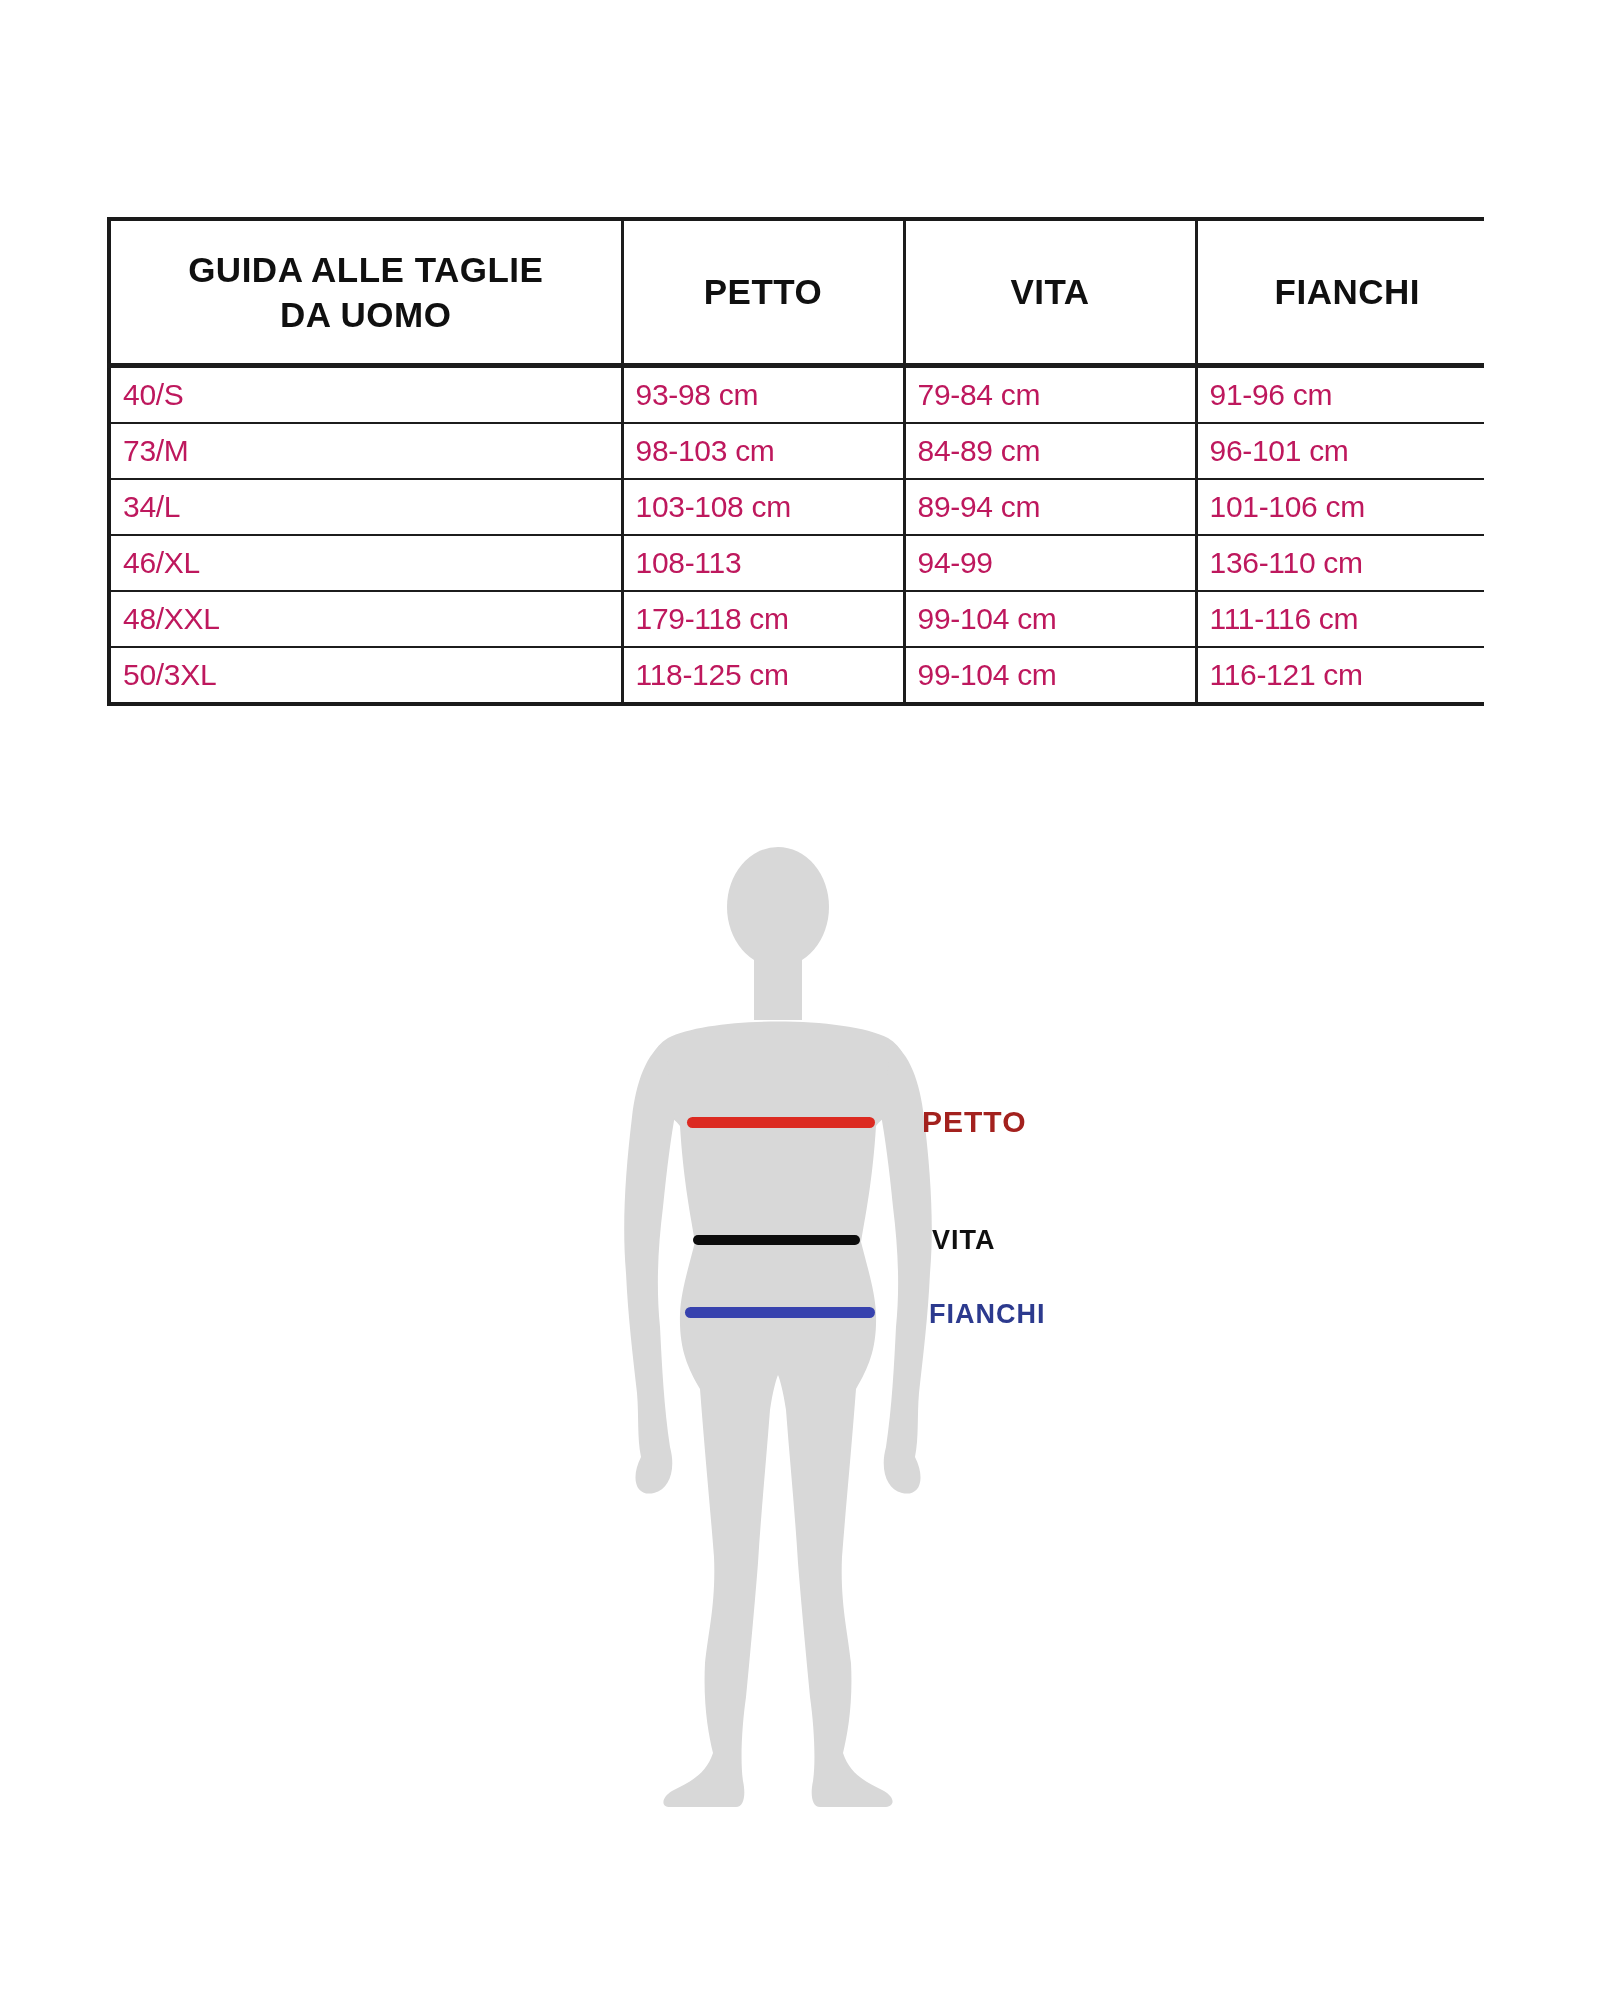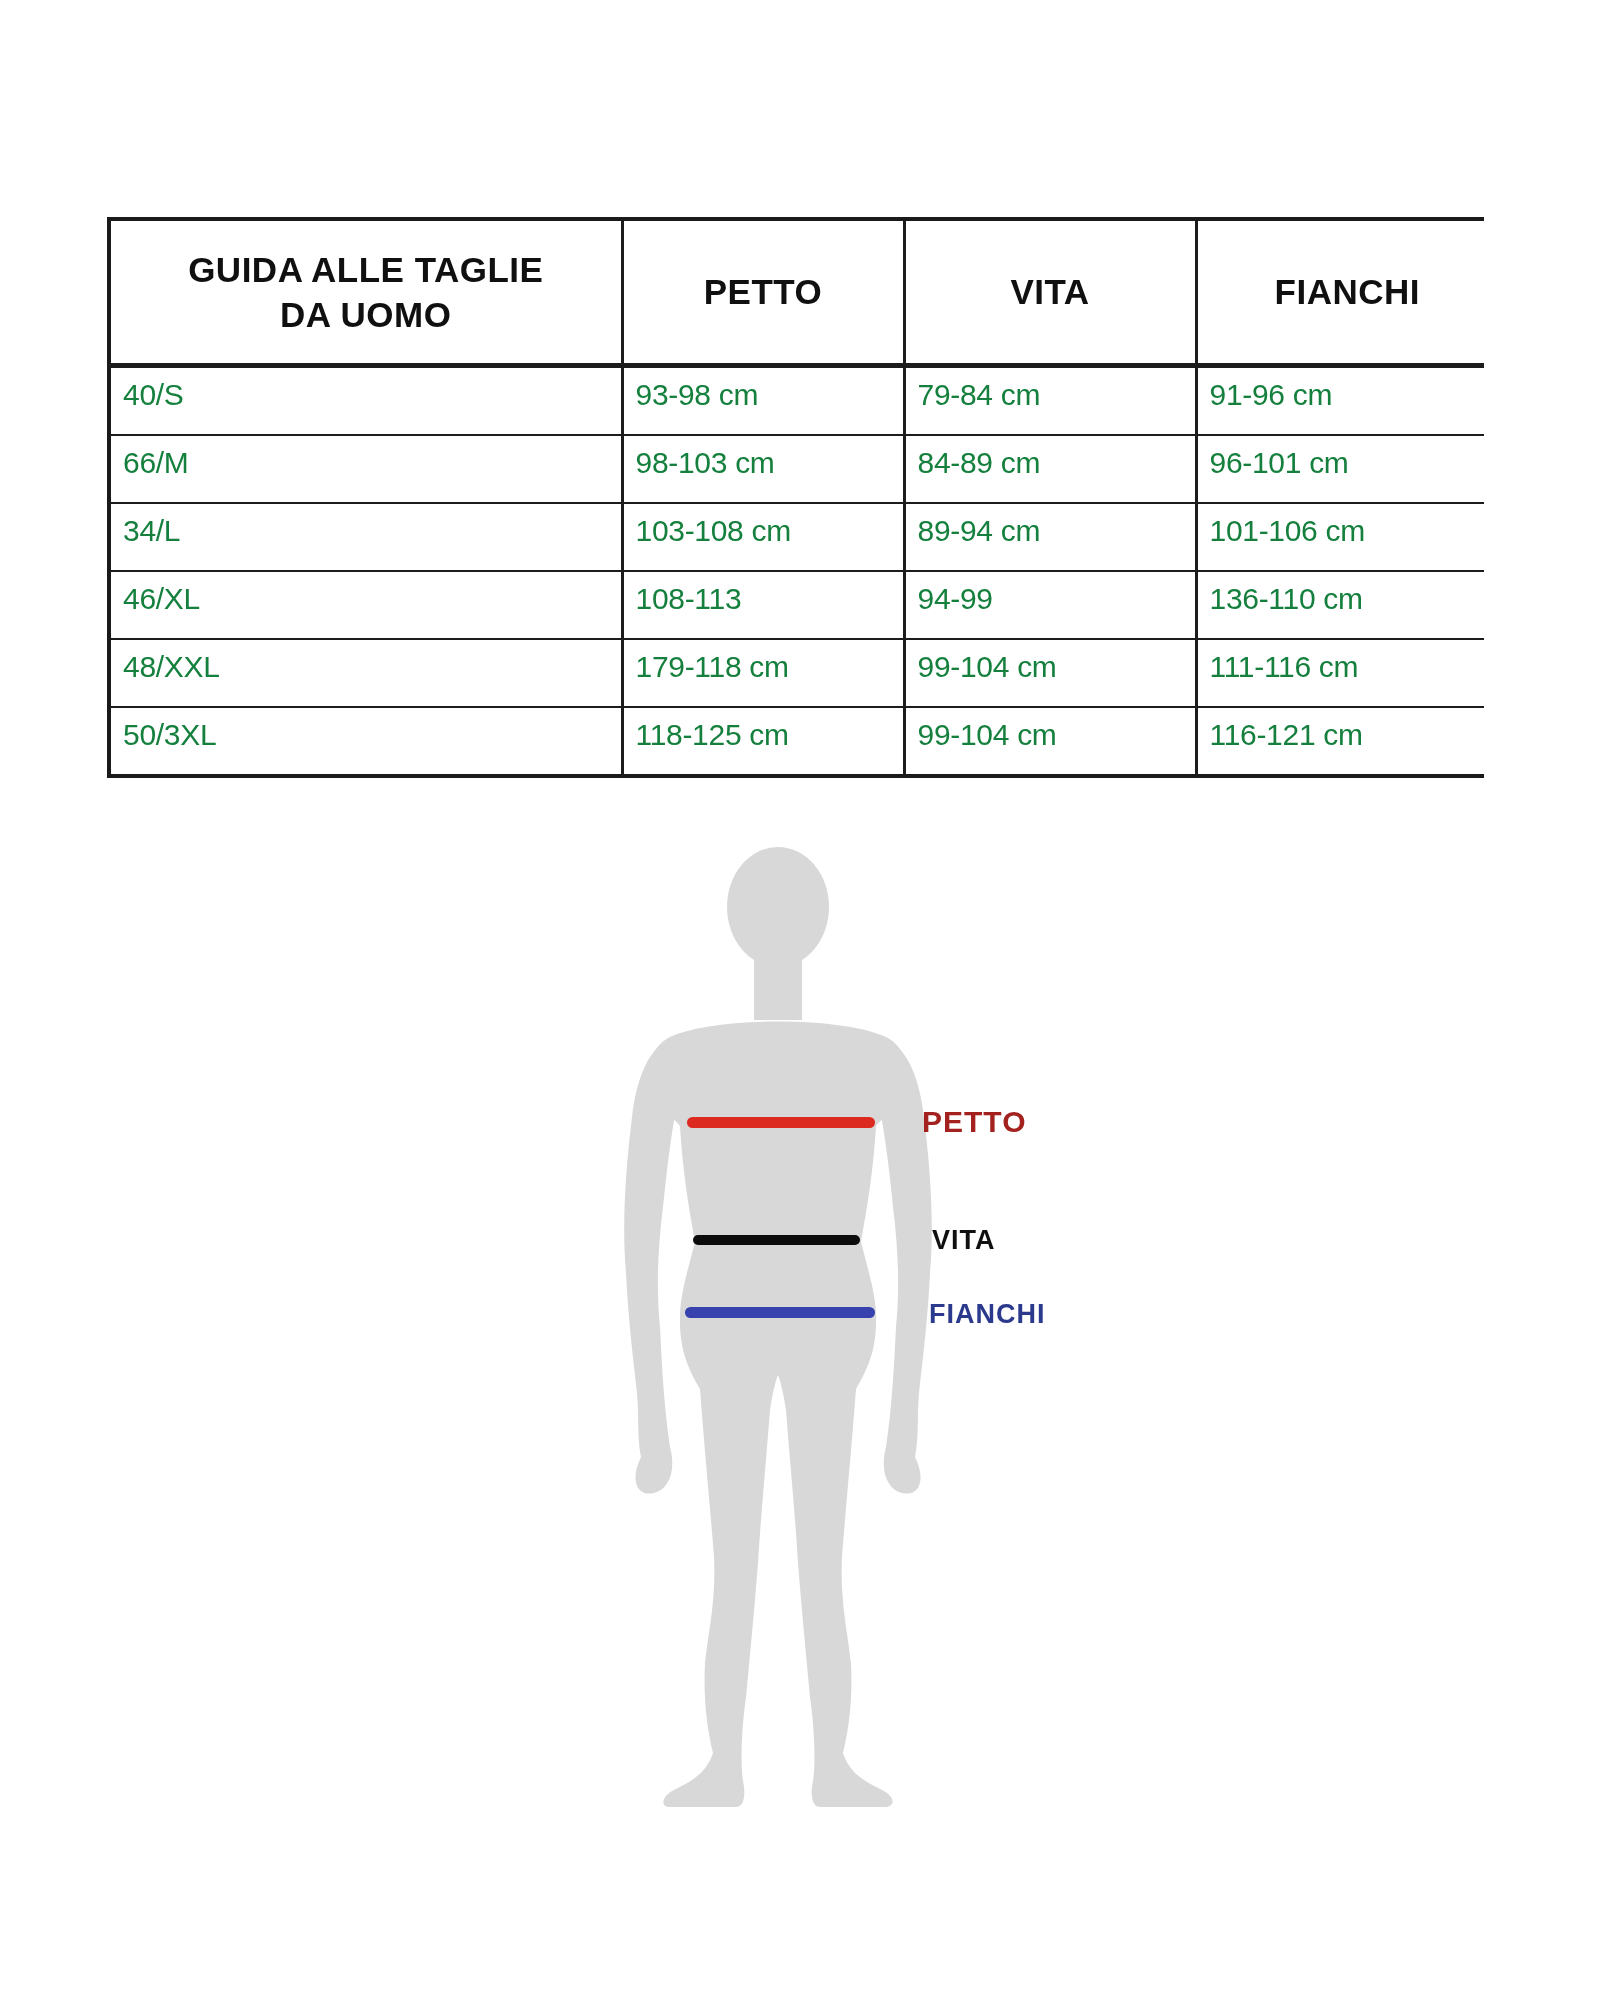--- a/index.html
+++ b/index.html
@@ -22,21 +22,21 @@
   .size-table th, .size-table td { border:2px solid #1c1c1c; }
   .size-table th {
     border-left-width:3px; border-right-width:3px; border-bottom-width:5px;
     height:140px; text-align:center; vertical-align:middle;
     font-size:35px; font-weight:bold; color:#101010; line-height:1.3;
     letter-spacing:0.5px;
   }
   .size-table td {
     border-left-width:3px; border-right-width:3px;
     height:54px; vertical-align:middle; text-align:left;
-    padding:0 0 12px 12px; font-size:30px; font-weight:normal; color:#15803d;
+    padding:0 0 0 12px; font-size:30px; font-weight:normal; color:#be185d;
     letter-spacing:-0.3px; white-space:nowrap; overflow:hidden;
   }
   .title-line { display:block; }
 
   
   .silhouette-box { position:absolute; left:610px; top:845px; width:336px; height:970px; }
   .measure-line { position:absolute; border-radius:6px; }
   .line-petto   { left:687px; top:1117px; width:188px; height:11px; }
   .line-vita    { left:693px; top:1235px; width:167px; height:10px; }
   .line-fianchi { left:685px; top:1307px; width:190px; height:11px; }
@@ -69,21 +69,21 @@
       </tr>
     </thead>
     <tbody>
         <tr>
           <td>40/S</td>
           <td>93-98 cm</td>
           <td>79-84 cm</td>
           <td>91-96 cm</td>
         </tr>
         <tr>
-          <td>66/M</td>
+          <td>73/M</td>
           <td>98-103 cm</td>
           <td>84-89 cm</td>
           <td>96-101 cm</td>
         </tr>
         <tr>
           <td>34/L</td>
           <td>103-108 cm</td>
           <td>89-94 cm</td>
           <td>101-106 cm</td>
         </tr>

